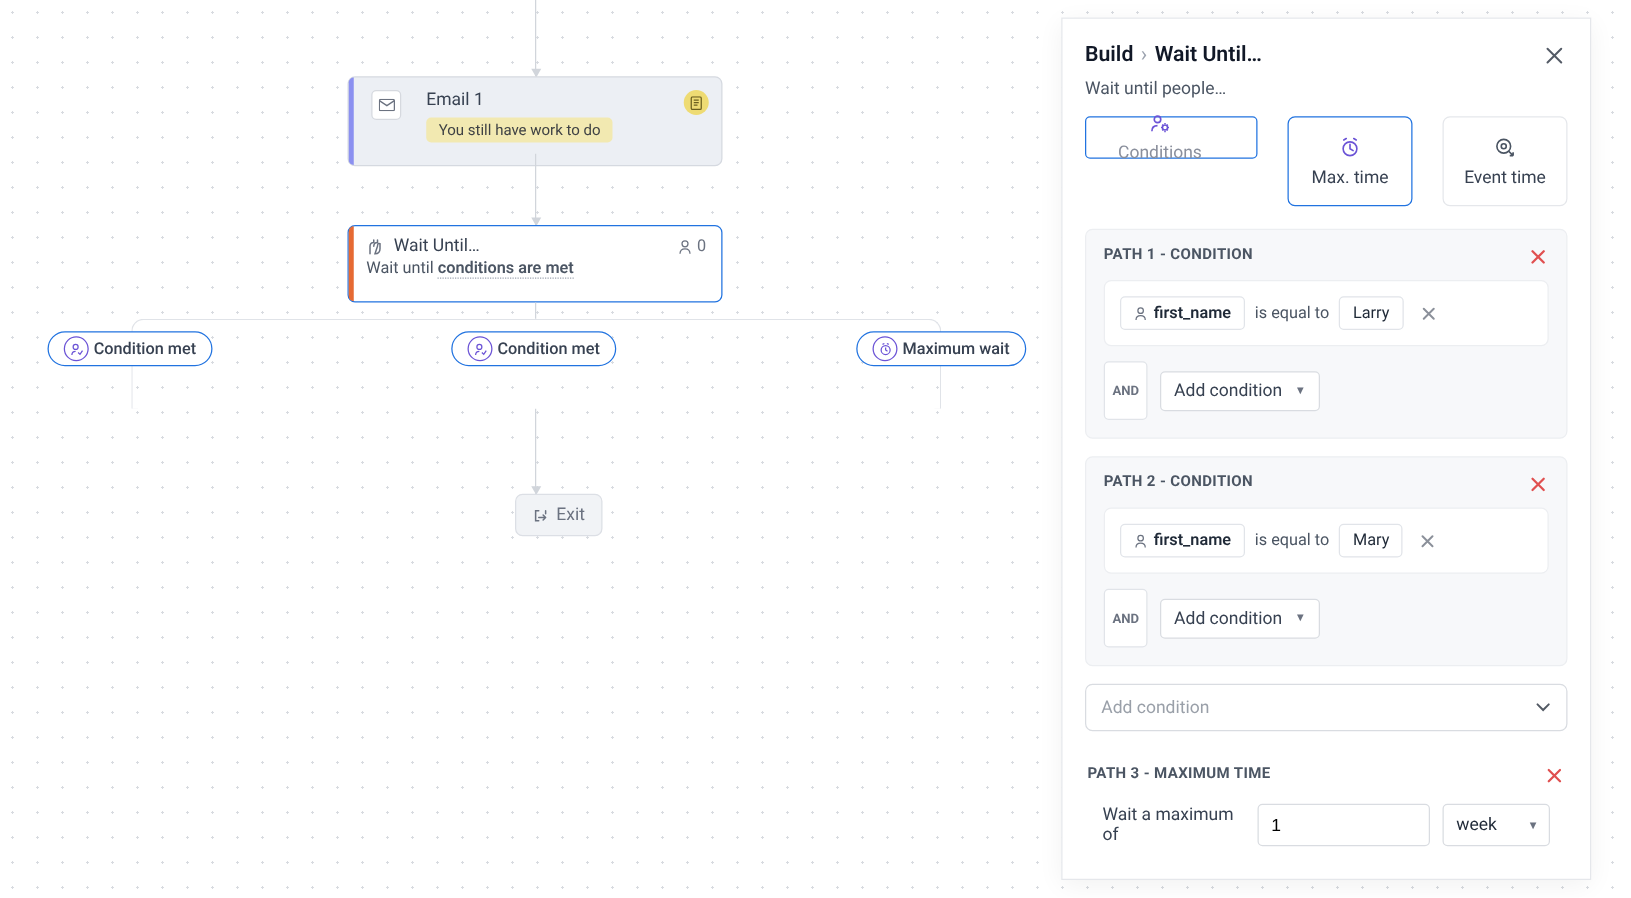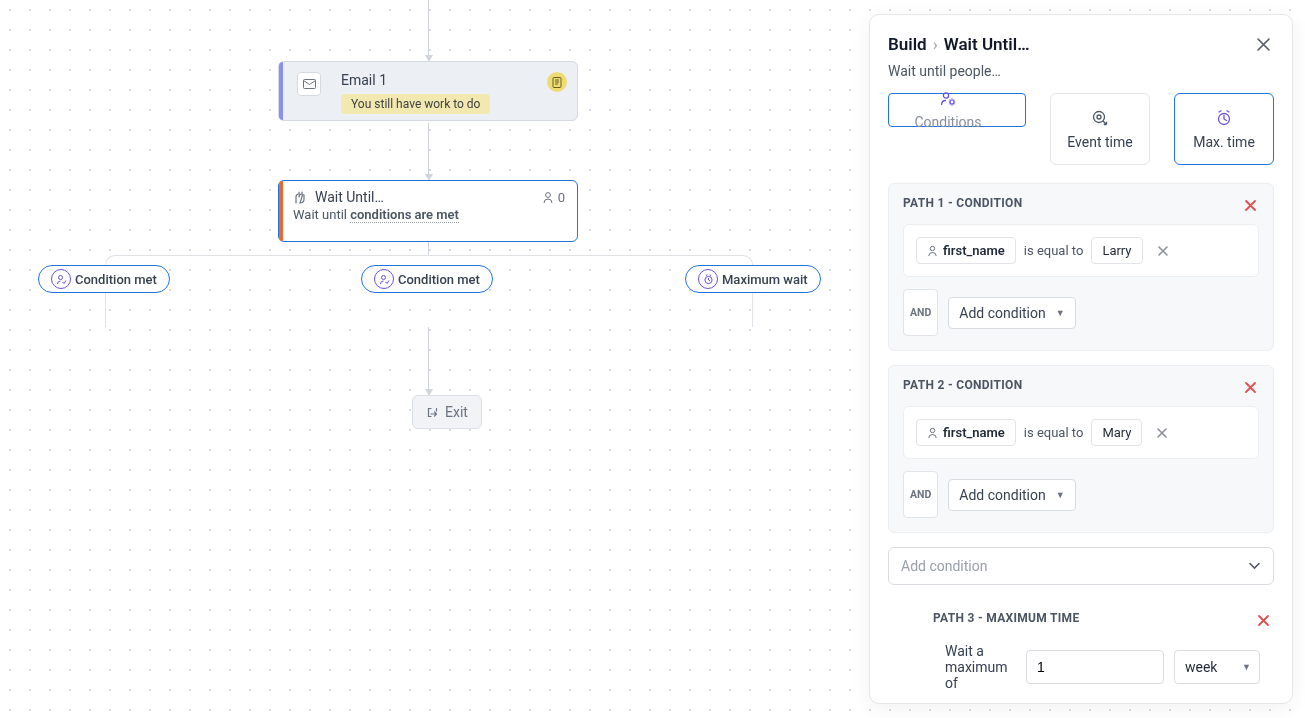--- a/index.html
+++ b/index.html
@@ -21,21 +21,21 @@
 }
 
 .vline { position:absolute; width:1px; background:#d1d5db; left:428px; }
 .vline.arrow::after{
   content:""; position:absolute; bottom:-1px; left:-3.5px;
   border-left:4px solid transparent; border-right:4px solid transparent;
   border-top:7px solid #d1d5db;
 }
 
 .node-email{
-  position:absolute; left:278px; top:61px; width:300px; height:60px;
+  position:absolute; left:278px; top:61px; width:300px; height:72px;
   background:#eceff4; border:1px solid #d5d9e0; border-radius:6px;
   display:flex;
 }
 .node-email .accent{width:4px;background:#8b90f0;border-radius:4px 0 0 4px;}
 .node-email .iconcol{width:52px;display:flex;align-items:flex-start;justify-content:center;padding-top:10px;}
 .node-email .iconsq{width:24px;height:24px;background:#fff;border:1px solid #d6d9df;border-radius:4px;display:flex;align-items:center;justify-content:center;color:#6b7280;}
 .node-email .body{flex:1;padding:10px 12px 8px 6px;position:relative;}
 .node-email .title{font-size:14px;color:#374151;margin-bottom:6px;}
 .node-email .chip{display:inline-block;background:#f2e9b1;color:#3f4244;font-size:12px;padding:3px 10px;border-radius:4px;}
 .node-email .badge{position:absolute;right:10px;top:10px;width:20px;height:20px;border-radius:50%;background:#eedb73;display:flex;align-items:center;justify-content:center;color:#6b5f1f;}
@@ -52,21 +52,21 @@
 .node-wait .row2{padding:0 12px 8px 14px;font-size:13px;color:#4b5563;}
 .node-wait .cond{font-weight:600;border-bottom:1px dotted #9ca3af;}
 
 .branchframe{position:absolute;left:105px;top:255px;width:648px;height:72px;border:1px solid #e0e3e8;border-bottom:none;border-radius:10px 10px 0 0;}
 
 .pill{position:absolute;height:28px;background:#fff;border:1.5px solid #2173e0;border-radius:14px;display:flex;align-items:center;padding:0 12px;gap:4px;color:#374151;font-size:13px;font-weight:500;}
 .pill .picon{width:20px;height:20px;border:1.5px solid #6b53d6;border-radius:50%;display:flex;align-items:center;justify-content:center;color:#6b53d6;}
 
 .node-exit{position:absolute;left:412px;top:395px;width:70px;height:34px;background:#f1f3f6;border:1px solid #dcdfe5;border-radius:6px;display:flex;align-items:center;justify-content:center;gap:6px;color:#6b7280;font-size:14px;}
 
-.panel{position:absolute;right:12px;top:14px;width:424px;height:690px;background:#fff;border:1px solid #e5e7eb;border-radius:10px;box-shadow:0 4px 20px rgba(0,0,0,0.06);padding:18px 18px 0 18px;overflow:hidden;}
+.panel{position:absolute;right:32px;top:14px;width:424px;height:690px;background:#fff;border:1px solid #e5e7eb;border-radius:0;box-shadow:0 4px 20px rgba(0,0,0,0.06);padding:18px 18px 0 18px;overflow:hidden;}
 .panel .hdr{display:flex;align-items:center;justify-content:space-between;margin-bottom:8px;}
 .crumb{font-size:17px;color:#111827;display:flex;align-items:center;gap:6px;}
 .crumb .root{font-weight:600;}
 .crumb .sep{color:#9ca3af;}
 .crumb .leaf{font-weight:600;}
 .xbtn{width:22px;height:22px;display:flex;align-items:center;justify-content:center;color:#545b66;cursor:pointer;}
 .sub{font-size:14px;color:#4b5563;margin-bottom:14px;}
 .tabs{display:flex;gap:24px;margin-bottom:18px;}
 .tab{flex:1;height:72px;border:1px solid #e5e7eb;border-radius:6px;display:flex;flex-direction:column;align-items:center;justify-content:center;gap:6px;font-size:14px;color:#374151;cursor:pointer;}
 .tab.sel{border:1.5px solid #2173e0;color:#8a8f9c;}
@@ -85,21 +85,21 @@
 .tok.bold{font-weight:600;}
 .optxt{font-size:13px;color:#4b5563;}
 .rowx{color:#8b909a;cursor:pointer;margin-left:4px;width:16px;height:16px;display:flex;align-items:center;justify-content:center;}
 .androw{display:flex;align-items:center;gap:10px;margin:12px 14px 0 14px;}
 .andpill{font-size:10.5px;font-weight:700;color:#6b7280;border:1px solid #e1e4e9;background:#fff;border-radius:4px;padding:16px 6px;}
 .addcond{border:1px solid #d9dce1;border-radius:4px;background:#fff;padding:7px 10px;font-size:14px;color:#374151;display:flex;align-items:center;gap:10px;cursor:pointer;}
 .addcond .caret{font-size:9px;color:#6b7280;}
 .bigadd{border:1px solid #d9dce1;border-radius:6px;padding:10px 12px;font-size:14px;color:#9aa0a9;display:flex;align-items:center;justify-content:space-between;cursor:pointer;margin-bottom:14px;}
 .bigadd .chev{color:#535a64;}
 
-.maxcard{background:#fff;margin-left:43px;}
+.maxcard{background:#fff;}
 .maxbody{display:flex;align-items:center;gap:10px;padding:4px 14px 0 14px;}
 .maxbody .txt{font-size:14px;color:#374151;}
 .numin{width:138px;height:34px;border:1px solid #d9dce1;border-radius:4px;padding:0 10px;font-size:14px;}
 .sel{height:34px;border:1px solid #d9dce1;border-radius:4px;padding:0 28px 0 10px;font-size:14px;position:relative;display:flex;align-items:center;min-width:86px;cursor:pointer;}
 .sel .caret{position:absolute;right:8px;font-size:9px;color:#6b7280;}
 svg{display:block;}
 </style>
 </head>
 <body>
 
@@ -222,39 +222,39 @@
       <span class="ticon">
         <svg width="18" height="18" viewBox="0 0 18 18">
             <circle cx="7" cy="5.5" r="2.6" fill="none" stroke="currentColor" stroke-width="1.3"></circle>
             <path d="M2.5 15 Q2.5 10.5 7 10.5" fill="none" stroke="currentColor" stroke-width="1.3"></path>
             <circle cx="13" cy="12" r="2" fill="none" stroke="currentColor" stroke-width="1.2"></circle>
             <path d="M13 9.2 L13 8.3 M13 14.8 L13 15.7 M15.3 12 L16.2 12 M10.7 12 L9.8 12 M14.7 10.3 L15.3 9.7 M11.3 13.7 L10.7 14.3 M14.7 13.7 L15.3 14.3 M11.3 10.3 L10.7 9.7" stroke="currentColor" stroke-width="1.2"></path>
           </svg>
       </span>
       <span>Conditions</span>
     </div>
+    <div class="tab selmax">
+      <span class="ticon">
+        <svg width="18" height="18" viewBox="0 0 18 18">
+            <circle cx="9" cy="10" r="5.5" fill="none" stroke="currentColor" stroke-width="1.3"></circle>
+            <path d="M9 6.5 L9 10 L11.5 11.5" fill="none" stroke="currentColor" stroke-width="1.3" stroke-linecap="round"></path>
+            <path d="M4 3 L6 1.8 M14 3 L12 1.8" stroke="currentColor" stroke-width="1.3" stroke-linecap="round"></path>
+          </svg>
+      </span>
+      <span>Max. time</span>
+    </div>
     <div class="tab mid">
       <span class="ticon">
         <svg width="18" height="18" viewBox="0 0 18 18">
             <circle cx="8" cy="8" r="5.5" fill="none" stroke="currentColor" stroke-width="1.3"></circle>
             <circle cx="8" cy="8" r="2" fill="none" stroke="currentColor" stroke-width="1.3"></circle>
             <path d="M12 12 L15.5 15.5 M15.5 15.5 L15.5 12.8 M15.5 15.5 L12.8 15.5" fill="none" stroke="currentColor" stroke-width="1.3"></path>
           </svg>
       </span>
       <span>Event time</span>
-    </div>
-    <div class="tab selmax">
-      <span class="ticon">
-        <svg width="18" height="18" viewBox="0 0 18 18">
-            <circle cx="9" cy="10" r="5.5" fill="none" stroke="currentColor" stroke-width="1.3"></circle>
-            <path d="M9 6.5 L9 10 L11.5 11.5" fill="none" stroke="currentColor" stroke-width="1.3" stroke-linecap="round"></path>
-            <path d="M4 3 L6 1.8 M14 3 L12 1.8" stroke="currentColor" stroke-width="1.3" stroke-linecap="round"></path>
-          </svg>
-      </span>
-      <span>Max. time</span>
     </div>
   </div>
 
   <div class="pathcard">
     <div class="pathhdr">
       <span class="lbl">PATH 1 - CONDITION</span>
       <span class="del">
         <svg width="13" height="13" viewBox="0 0 13 13">
             <path d="M2 2 L11 11 M11 2 L2 11" stroke="currentColor" stroke-width="1.8" stroke-linecap="round"></path>
           </svg>

